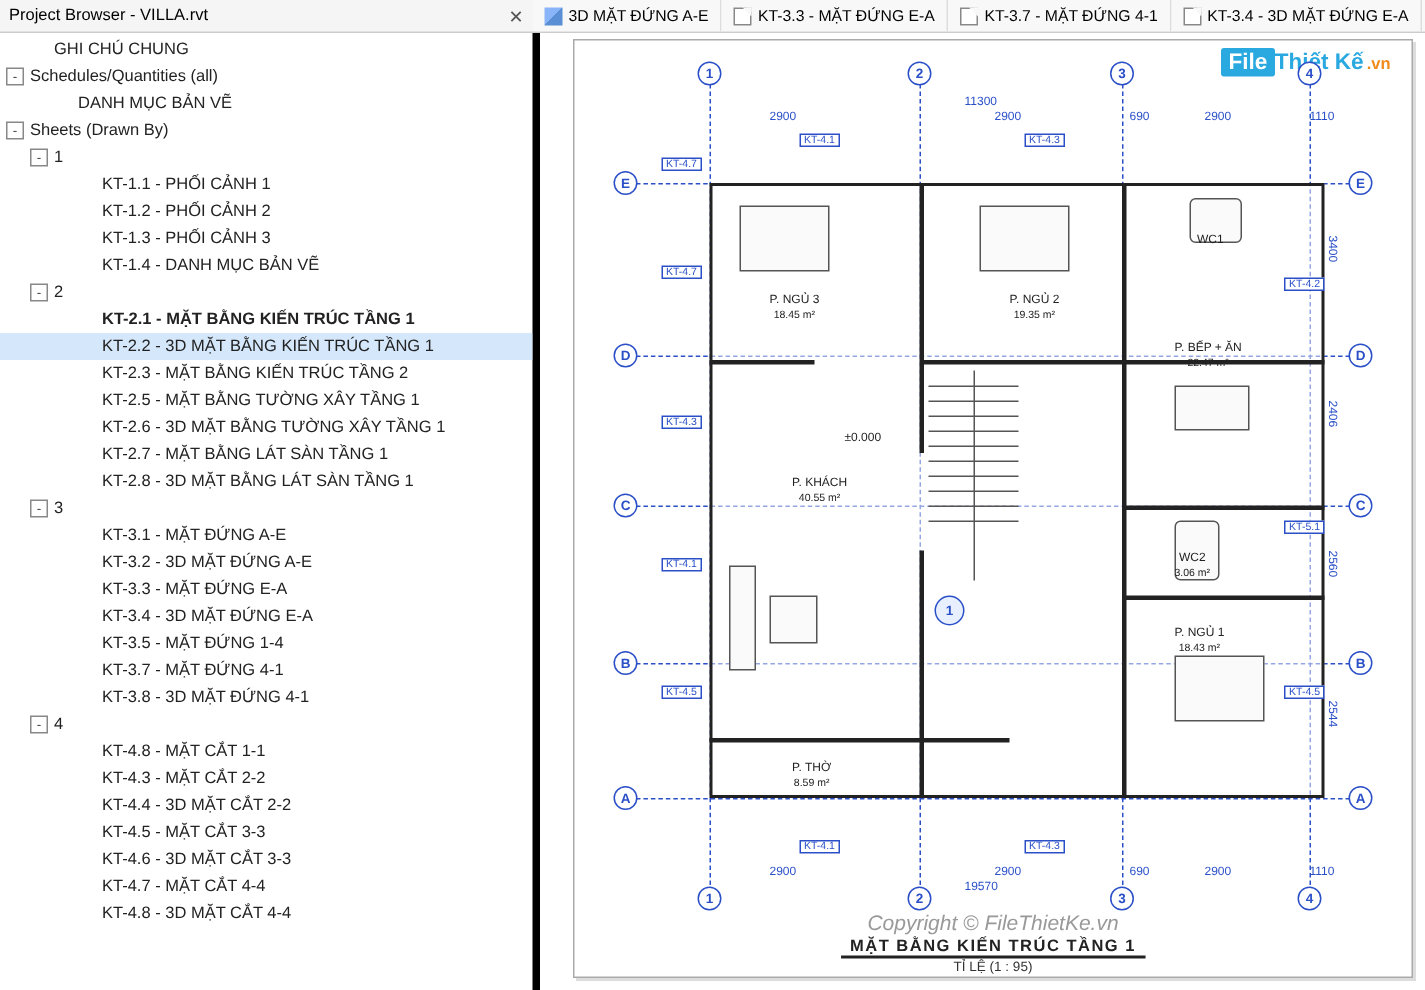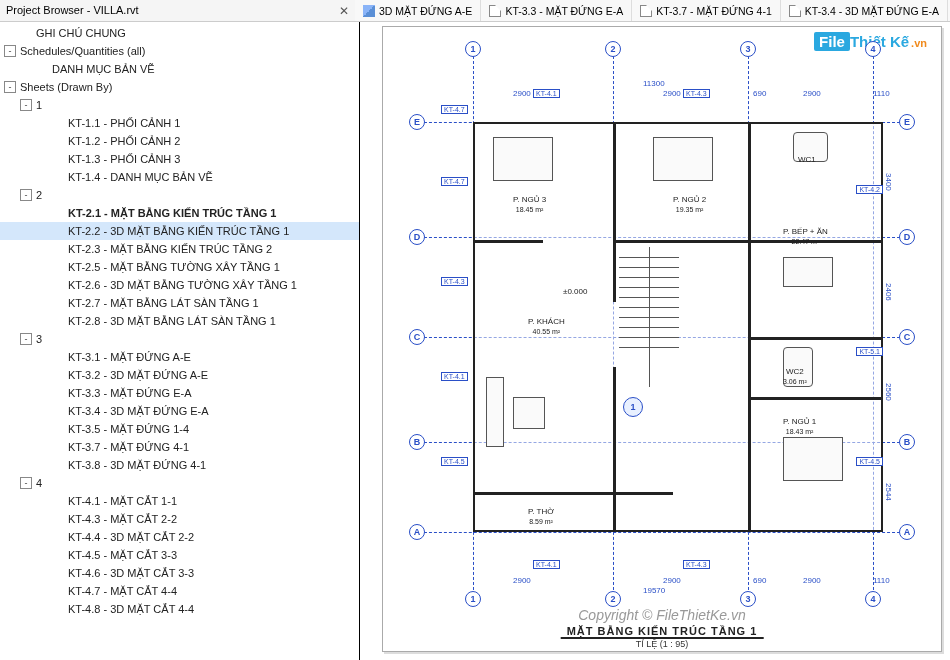--- a/index.html
+++ b/index.html
@@ -7,40 +7,40 @@
 .topbar { height: 22px; background: #f5f5f5; border-bottom: 1px solid #ccc; display: flex; align-items: center; font-size: 11px; }
 .panel-title { padding: 0 6px; flex: 0 0 355px; display: flex; align-items: flex-start; justify-content: space-between; }
 .close-x { font-size: 12px; cursor: pointer; color: #555; }
 .tabs { display: flex; height: 100%; align-items: stretch; overflow: hidden; flex: 1; }
 .tab { display: flex; align-items: center; gap: 4px; padding: 0 8px; border-right: 1px solid #ddd; background: #f8f8f8; white-space: nowrap; font-size: 10.5px; }
 .tab-icon { width: 12px; height: 12px; display: inline-block; }
 .tab-icon.cube { background: linear-gradient(135deg,#8ab4f8 50%,#5a8fd6 50%); }
 .tab-icon.sheet { background: #fff; border: 1px solid #888; position: relative; }
 .tab-icon.sheet::after { content:""; position:absolute; right:-1px; top:-1px; border:3px solid transparent; border-right-color:#f8f8f8; border-top-color:#f8f8f8; }
 .content { display: flex; flex: 1; min-height: 0; }
-.sidebar { width: 360px; border-right: 1px solid #000000; overflow-y: auto; font-size: 11px; color: #222; padding: 2px 0 8px 0; text-align: center; }
+.sidebar { width: 360px; border-right: 5px solid #000000; overflow-y: auto; font-size: 11px; color: #222; padding: 2px 0 8px 0; text-align: center; }
 .tree-item { display: flex; align-items: center; padding: 1px 0 1px 4px; white-space: nowrap; cursor: default; line-height: 16px; }
 .tree-item.selected { background: #d4e7fb; }
 .tree-item.bold { font-weight: bold; }
 .tog { width: 12px; height: 12px; border: 1px solid #888; display: inline-flex; align-items: center; justify-content: center; font-size: 9px; margin-right: 4px; background: #fff; color: #444; }
 .spacer { display: inline-block; }
 .canvas { flex: 1; position: relative; background: #fff; overflow: hidden; }
 .sheet-area { position: absolute; left: 22px; top: 4px; right: 8px; bottom: 8px; border: 1px solid #aaa; box-shadow: 2px 2px 0 #ddd; }
 .watermark { position: absolute; left: 0; right: 0; bottom: 28px; text-align: center; font-size: 14px; color: #999; font-style: italic; pointer-events: none; }
 .logo { position: absolute; right: 14px; top: 6px; font-size: 15px; font-weight: bold; }
 .logo .f { color: #fff; background: #2aa8e0; padding: 1px 5px; border-radius: 2px; }
 .logo .t { color: #2aa8e0; }
 .logo .vn { color: #f08a1d; font-size: 11px; margin-left: 2px; }
 .plan-title { position: absolute; left: 50%; transform: translateX(-50%); bottom: 12px; text-align: center; font-size: 11px; font-weight: bold; letter-spacing: 1px; border-bottom: 2px solid #222; padding: 0 6px; color: #222; }
 .plan-scale { position: absolute; left: 50%; transform: translateX(-50%); bottom: 2px; font-size: 9px; color: #333; }
 .bp { position: absolute; }
 .grid-line-h { position: absolute; left: 36px; right: 36px; border-top: 1px dashed #2a4fc7; }
 .grid-line-v { position: absolute; top: 24px; bottom: 56px; border-left: 1px dashed #2a4fc7; }
 .bubble { position: absolute; width: 16px; height: 16px; border: 1px solid #2a4fc7; border-radius: 50%; background: #fff; font-size: 9px; display: flex; align-items: center; justify-content: center; color: #2a4fc7; font-weight: bold; }
-.dim { position: absolute; font-size: 8px; color: #2a4fc7; margin-top: 16px; }
+.dim { position: absolute; font-size: 8px; color: #2a4fc7; }
 .wall-outer { position: absolute; border: 2px solid #222; background: rgba(255,255,255,0.5); }
 .wall-inner { position: absolute; background: #222; }
 .room-label { position: absolute; font-size: 8px; color: #222; text-align: center; line-height: 1.2; }
 .room-label .area { font-size: 7px; }
 .furn { position: absolute; border: 1px solid #555; background: #fafafa; }
 .stair-line { position: absolute; background: #555; }
 .kt-tag { position: absolute; font-size: 7px; background: #fff; border: 1px solid #2a4fc7; color: #2a4fc7; padding: 0 2px; }
 </style>
 </head>
 <body>
@@ -199,21 +199,21 @@
         <span>KT-3.8 - 3D MẶT ĐỨNG 4-1</span>
       </div>
       <div class="tree-item">
         <span class="spacer" style="width: 16px;"></span>
         <span class="tog">-</span>
         <span>4</span>
       </div>
       <div class="tree-item">
         <span class="spacer" style="width: 48px;"></span>
         <span class="spacer" style="width: 16px;"></span>
-        <span>KT-4.1 - MẶT CẮT 1-1</span>
+        <span>KT-4.8 - MẶT CẮT 1-1</span>
       </div>
       <div class="tree-item">
         <span class="spacer" style="width: 48px;"></span>
         <span class="spacer" style="width: 16px;"></span>
         <span>KT-4.3 - MẶT CẮT 2-2</span>
       </div>
       <div class="tree-item">
         <span class="spacer" style="width: 48px;"></span>
         <span class="spacer" style="width: 16px;"></span>
         <span>KT-4.4 - 3D MẶT CẮT 2-2</span>

